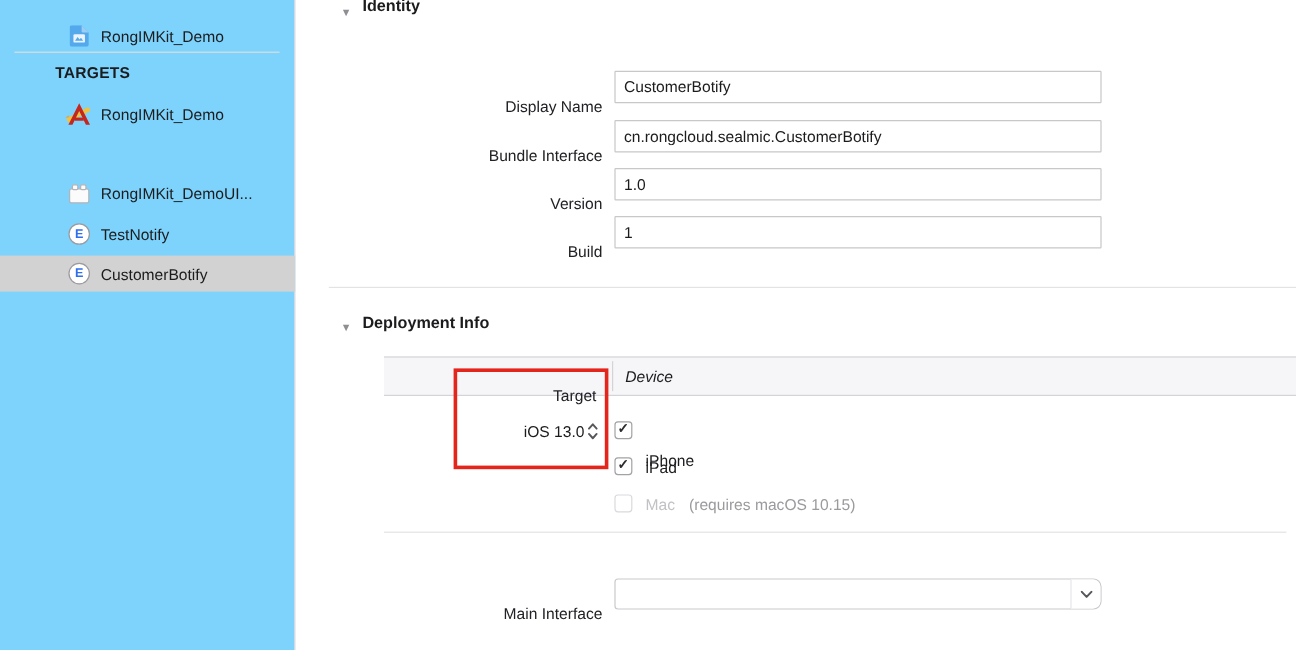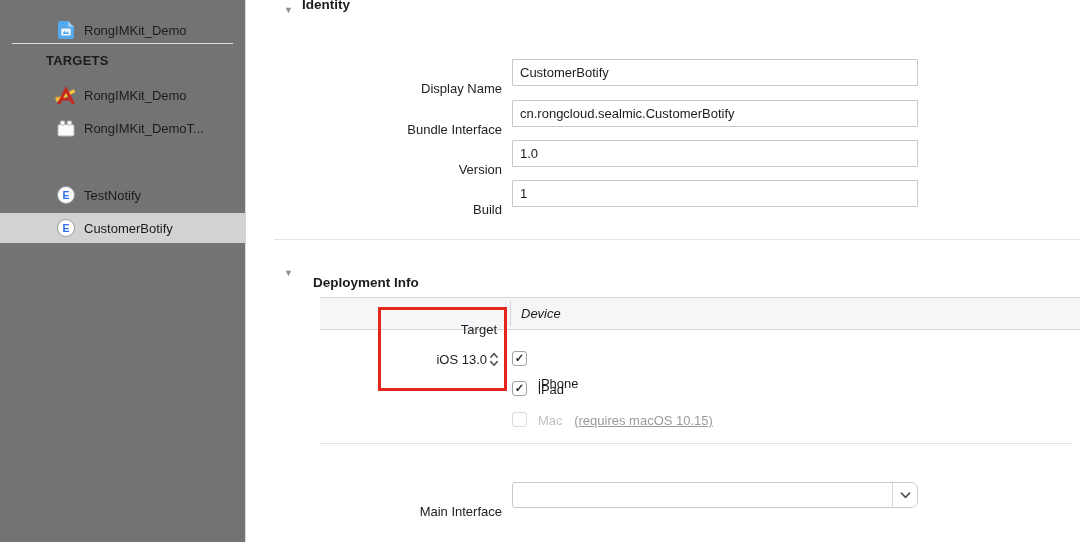--- a/index.html
+++ b/index.html
@@ -11,21 +11,21 @@
     font-family: "Liberation Sans", sans-serif;
     font-size: 13px;
     color: #1c1c1e;
     -webkit-font-smoothing: antialiased;
   }
   .abs { position: absolute; }
 
   
   .sidebar {
     position: absolute; left: 0; top: 0; width: 246px; height: 542px;
-    background: #737373; border-right: 1px solid #d8d8dc;
+    background: #7dd3fc; border-right: 1px solid #d8d8dc;
   }
   .side-row {
     position: absolute; left: 0; width: 246px; height: 30px;
     display: flex; align-items: center; cursor: default;
   }
   .side-row .icon-slot {
     position: absolute; left: 53px; width: 26px; height: 30px;
     display: flex; align-items: center; justify-content: center;
   }
   .side-row .row-label { position: absolute; left: 84px; white-space: nowrap; }
@@ -59,21 +59,21 @@
 
   .checkbox {
     position: absolute; left: 512px; width: 15px; height: 15px;
     border: 1px solid #a2a2a7; border-radius: 3px; background: #fff;
     display: flex; align-items: center; justify-content: center;
     font-size: 11.5px; font-weight: bold; color: #2c2c2e; line-height: 1;
   }
   .checkbox.disabled { border-color: #dadade; }
   .dev-label { position: absolute; left: 538px; white-space: nowrap; }
   .muted { color: #c2c2c6; }
-  .muted-note { color: #9b9b9f; text-decoration: underline; }
+  .muted-note { color: #9b9b9f; }
 
   .stepper { display: inline-block; vertical-align: middle; }
 
   .combobox {
     position: absolute; left: 512px; top: 482px; width: 406px; height: 26px;
     border: 1px solid #c9c9ce; border-radius: 3px 7px 7px 3px; background: #fff;
   }
   .combobox .combo-value {
     position: absolute; left: 0; top: 0; width: 380px; height: 24px;
     border: none; outline: none; background: transparent; padding: 0 7px;
@@ -116,31 +116,31 @@
       <svg width="24" height="20" viewBox="0 0 24 20">
         <rect x="1" y="9" width="21" height="3.6" rx="0.8" fill="#f2c23e" transform="rotate(-28 11 11)"></rect>
         <path d="M3 11 l-2.6 2.4 3.4 -0.6 z" fill="#e8a33a"></path>
         <path d="M12 1 L21 19 H17.6 L12 7.6 L6.4 19 H3 Z" fill="#c4271e"></path>
         <rect x="8.2" y="13" width="7.6" height="2.6" fill="#c4271e"></rect>
       </svg>
     </span>
     <span class="row-label">RongIMKit_Demo</span>
   </div>
 
-  <div class="side-row" style="top:113px;">
+
+  <div class="side-row" style="top:146px;">
     <span class="icon-slot">
       <svg width="18" height="17" viewBox="0 0 18 17">
         <rect x="1" y="4.5" width="16" height="11.5" rx="1.6" fill="#fbfbfb" stroke="#b4b4b8" stroke-width="1"></rect>
         <rect x="3.4" y="1" width="4.4" height="4" rx="0.9" fill="#fbfbfb" stroke="#b4b4b8" stroke-width="1"></rect>
         <rect x="10.2" y="1" width="4.4" height="4" rx="0.9" fill="#fbfbfb" stroke="#b4b4b8" stroke-width="1"></rect>
       </svg>
     </span>
-    <span class="row-label">RongIMKit_DemoT...</span>
-  </div>
-
+    <span class="row-label">RongIMKit_DemoUI...</span>
+  </div>
 
   <div class="side-row" style="top:180px;">
     <span class="icon-slot">
       <span class="e-badge">E</span>
     </span>
     <span class="row-label">TestNotify</span>
   </div>
 
   <div class="side-row selected" style="top: 213px; background-color: rgb(210, 210, 210);">
     <span class="icon-slot">
@@ -161,21 +161,21 @@
 
 <div class="abs field-label" style="left:270px; top:146px; width:232px;">Version</div>
 <input class="text-input" style="top: 140px;" value="1.0">
 
 <div class="abs field-label" style="left:270px; top:186px; width:232px;">Build</div>
 <input class="text-input" style="top: 180px;" value="1">
 
 <div class="divider" style="left:274px; top:239px; width:806px;"></div>
 
 <div class="abs" style="left:284px; top:264px;"><span class="disclosure">▼</span></div>
-<div class="abs section-title" style="left:302px; top:275px;margin-left:11px;">Deployment Info</div>
+<div class="abs section-title" style="left:302px; top:261px;">Deployment Info</div>
 
 <div class="table-band"></div>
 <div class="abs field-label" style="left:390px; top:306px; width:107px;">Target</div>
 <div class="col-vline"></div>
 <div class="abs" style="left:521px; top:306px;font-style:italic;">Device</div>
 
 <div class="abs" style="left:380px; top:352px; width:107px; text-align:right;">iOS 13.0</div>
 <div class="abs stepper" style="left:489px; top:351px;">
   <svg width="10" height="17" viewBox="0 0 10 17">
     <path d="M1.8 6.2 L5 2.6 L8.2 6.2" stroke="#57575c" stroke-width="1.6" fill="none" stroke-linecap="round" stroke-linejoin="round"></path>

